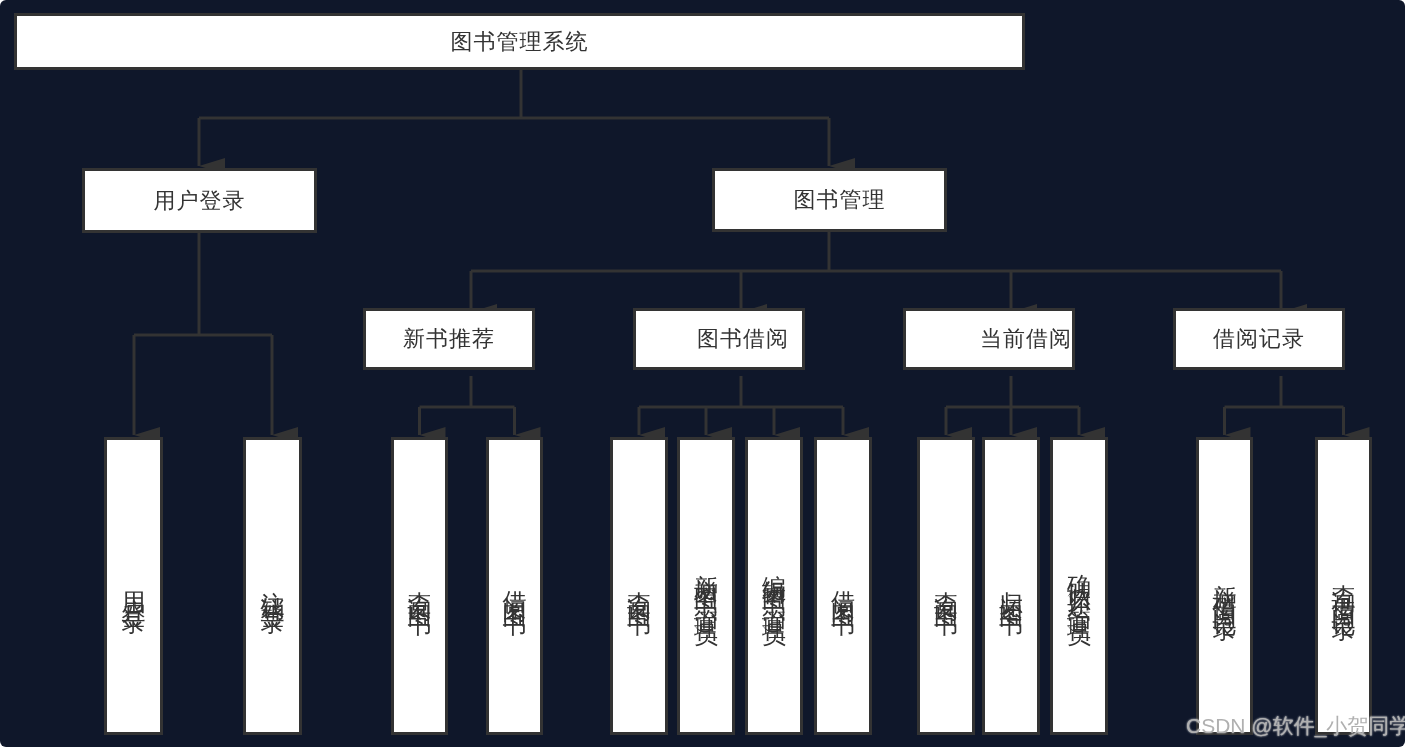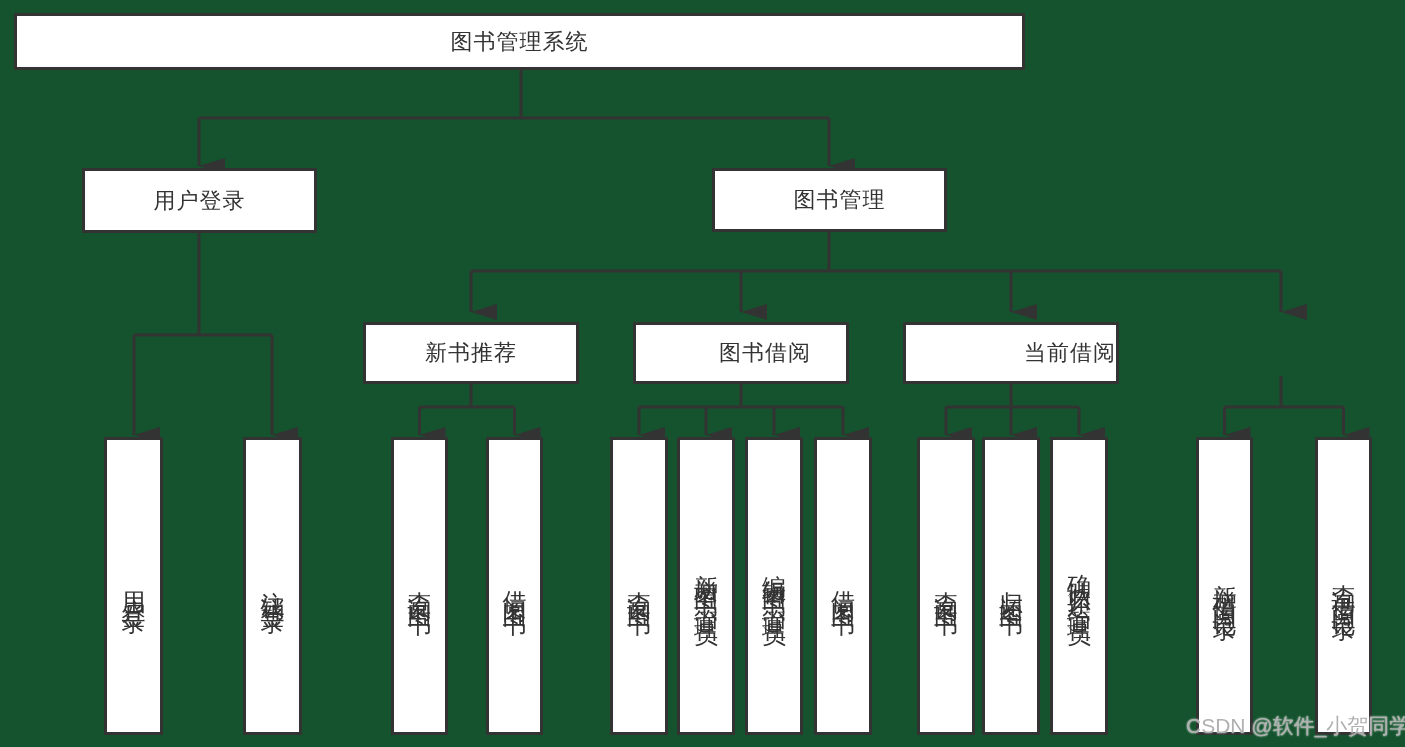--- a/index.html
+++ b/index.html
@@ -1,22 +1,23 @@
 <!DOCTYPE html>
 <html><head>
 <meta charset="utf-8">
 <style>
   html, body { margin: 0; padding: 0; background: #ffffff; }
   #stage {
     position: relative;
     width: 1405px;
     height: 747px;
-    background: #14532d;
+    background: #0f172a;
     font-family: "Liberation Sans", sans-serif;
     overflow: hidden;
+    border-radius: 6px;
   }
   #connector-layer {
     position: absolute;
     left: 0; top: 0;
     width: 1405px; height: 747px;
     pointer-events: none;
   }
   .node {
     position: absolute;
     background: #ffffff;
@@ -24,21 +25,21 @@
     box-sizing: border-box;
     display: flex;
     align-items: center;
     justify-content: center;
     color: #333333;
   }
   .hnode { font-size: 22px; letter-spacing: 1px; white-space: nowrap; }
   .root-node  { left: 14px;  top: 13px;  width: 1011px; height: 57px; }
   .n-userlogin { left: 82px;  top: 168px; width: 235px; height: 65px; }
   .n-bookmgmt  { left: 712px; top: 168px; width: 235px; height: 64px; padding-left: 20px; }
-  .l3 { top: 322px; width: 216px; height: 62px; }
+  .l3 { top: 308px; width: 172px; height: 62px; }
   .n-newbook  { left: 363px; }
   .n-borrow   { left: 633px; padding-left: 48px; }
   .n-current  { left: 903px; justify-content: flex-end; }
   .n-records  { left: 1173px; }
   .leaf { top: 437px; height: 298px; }
   .leaf .vtext {
     writing-mode: vertical-rl;
     text-orientation: mixed;
     font-size: 24px;
     letter-spacing: 7px;
@@ -131,20 +132,23 @@
 
   <div class="node l3 n-newbook hnode">
     <span>新书推荐</span>
   </div>
   <div class="node l3 n-borrow hnode">
     <span>图书借阅</span>
   </div>
   <div class="node l3 n-current hnode">
     <span>当前借阅</span>
   </div>
+  <div class="node l3 n-records hnode">
+    <span>借阅记录</span>
+  </div>
 
   <div class="node leaf lf1">
     <span class="vtext">用户登录</span>
   </div>
   <div class="node leaf lf2">
     <span class="vtext">注销登录</span>
   </div>
 
   <div class="node leaf lf3">
     <span class="vtext">查询图书</span>

